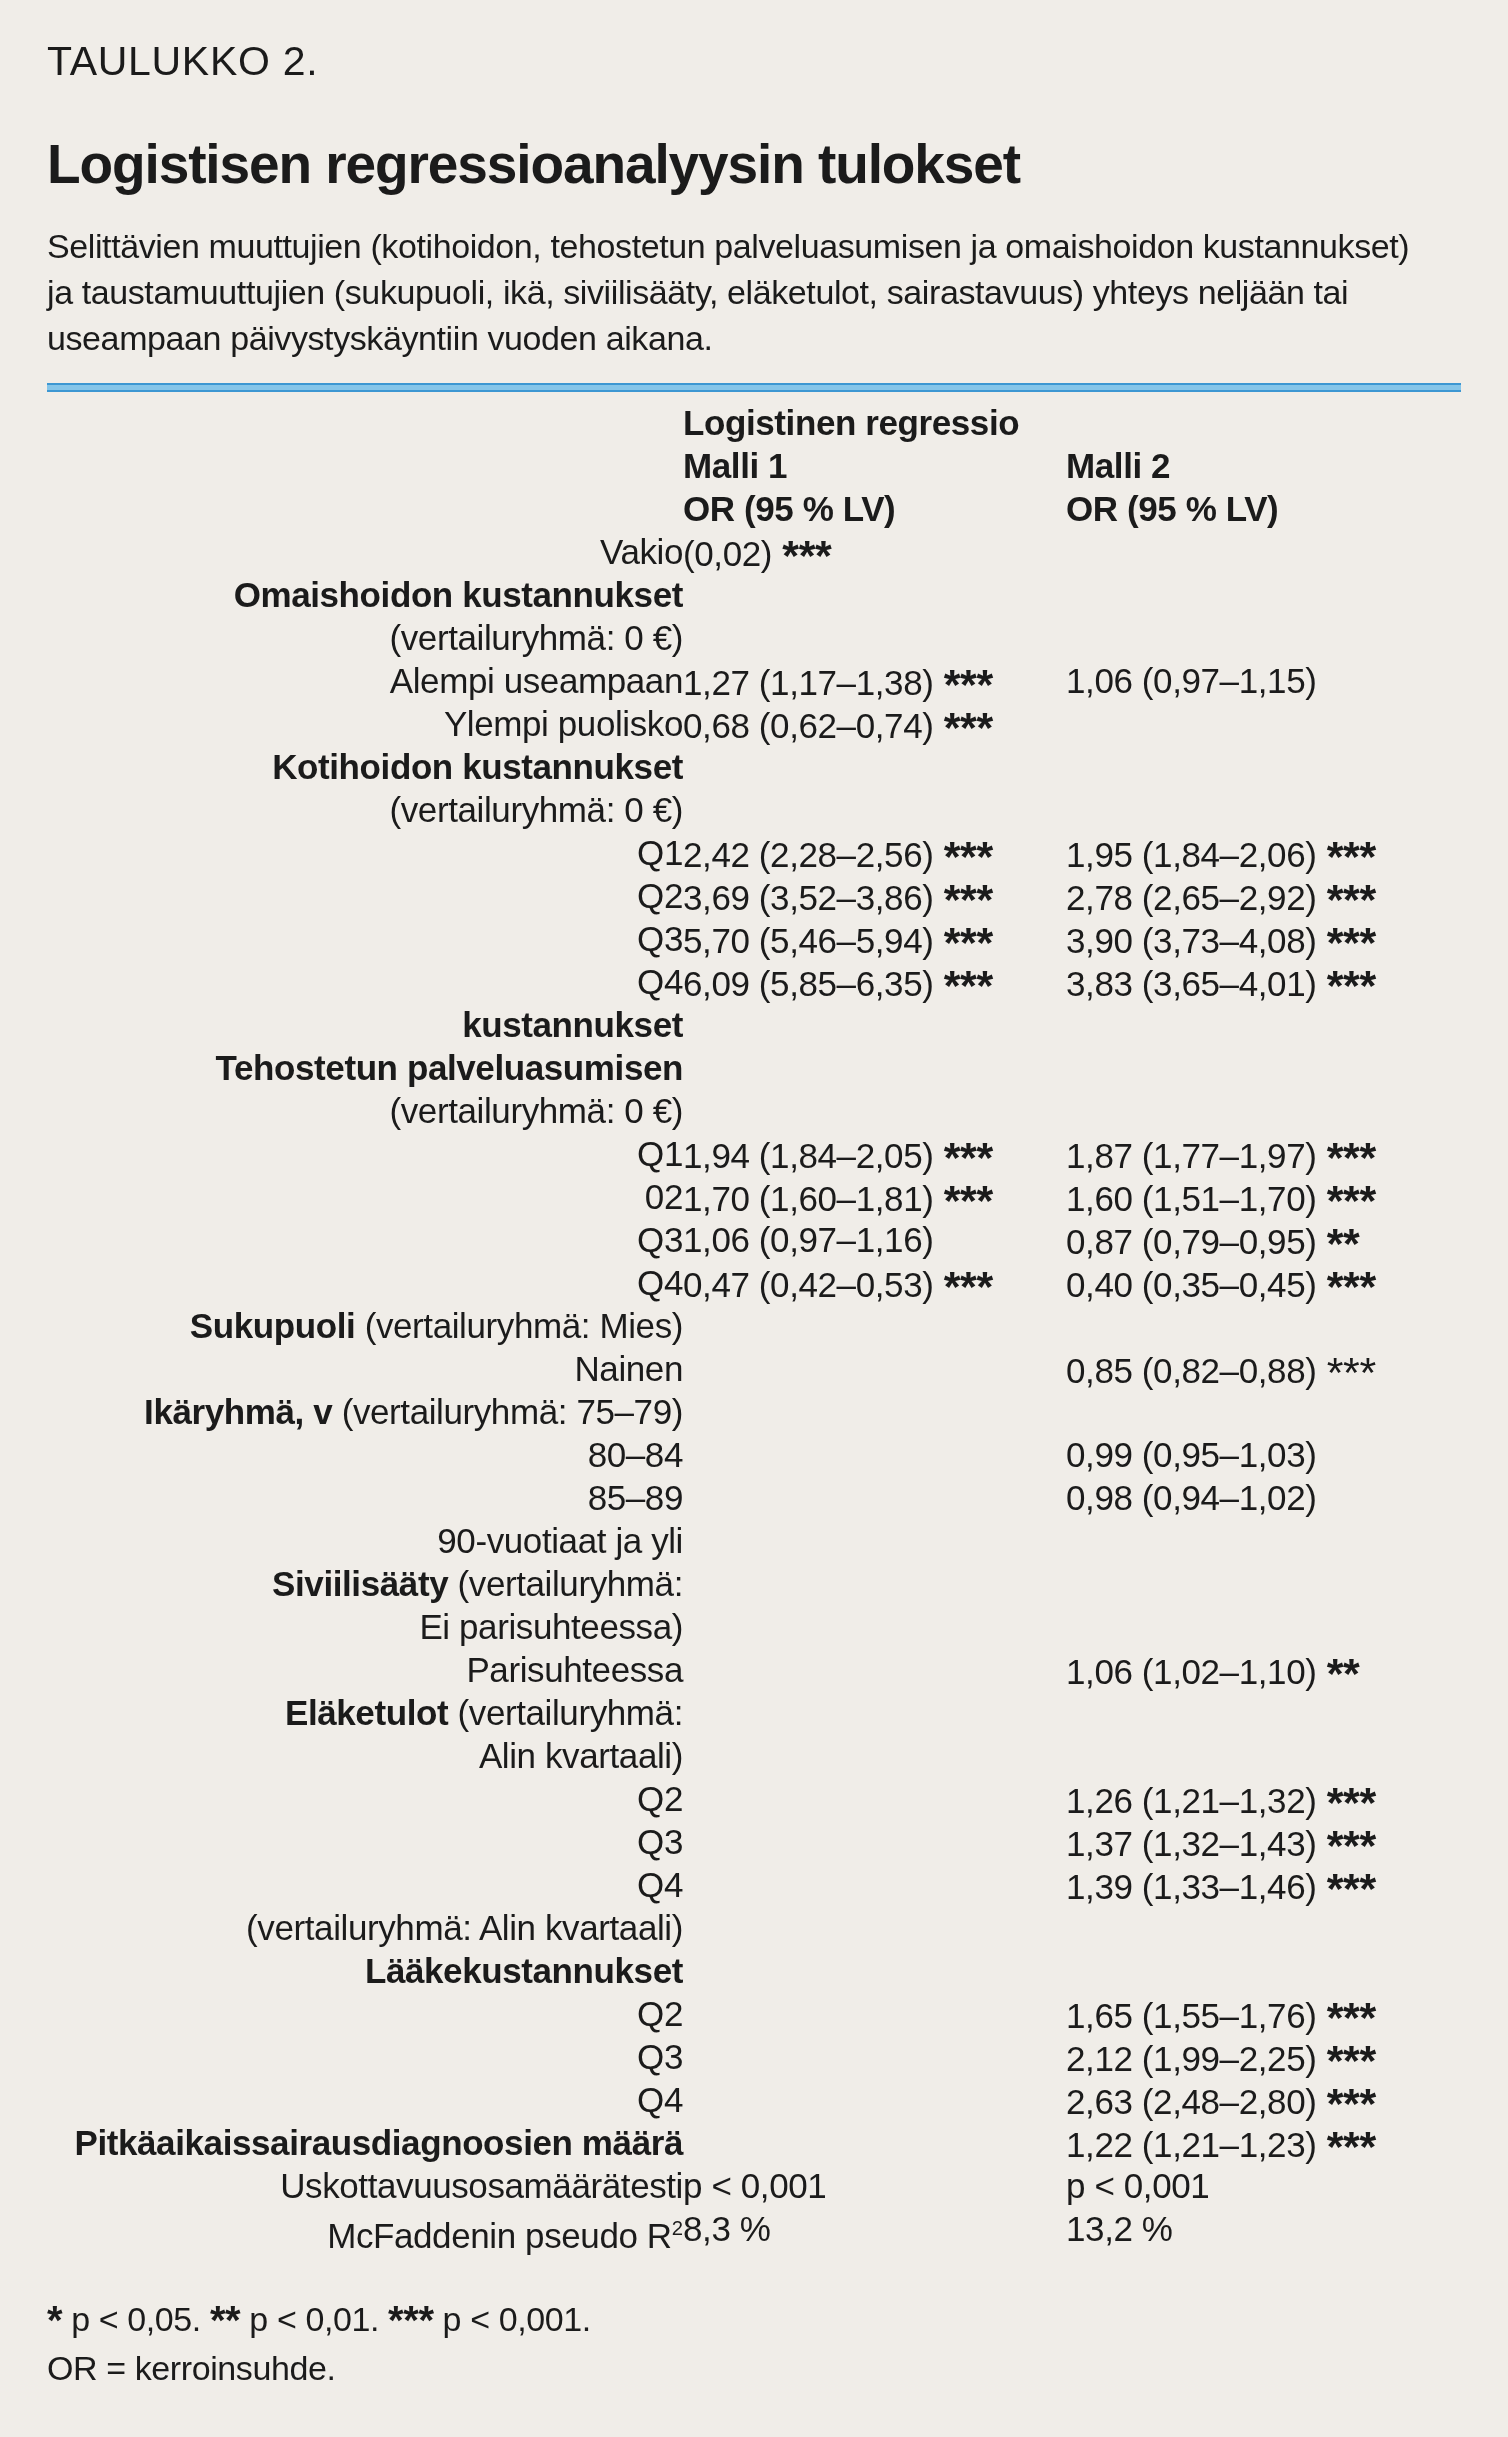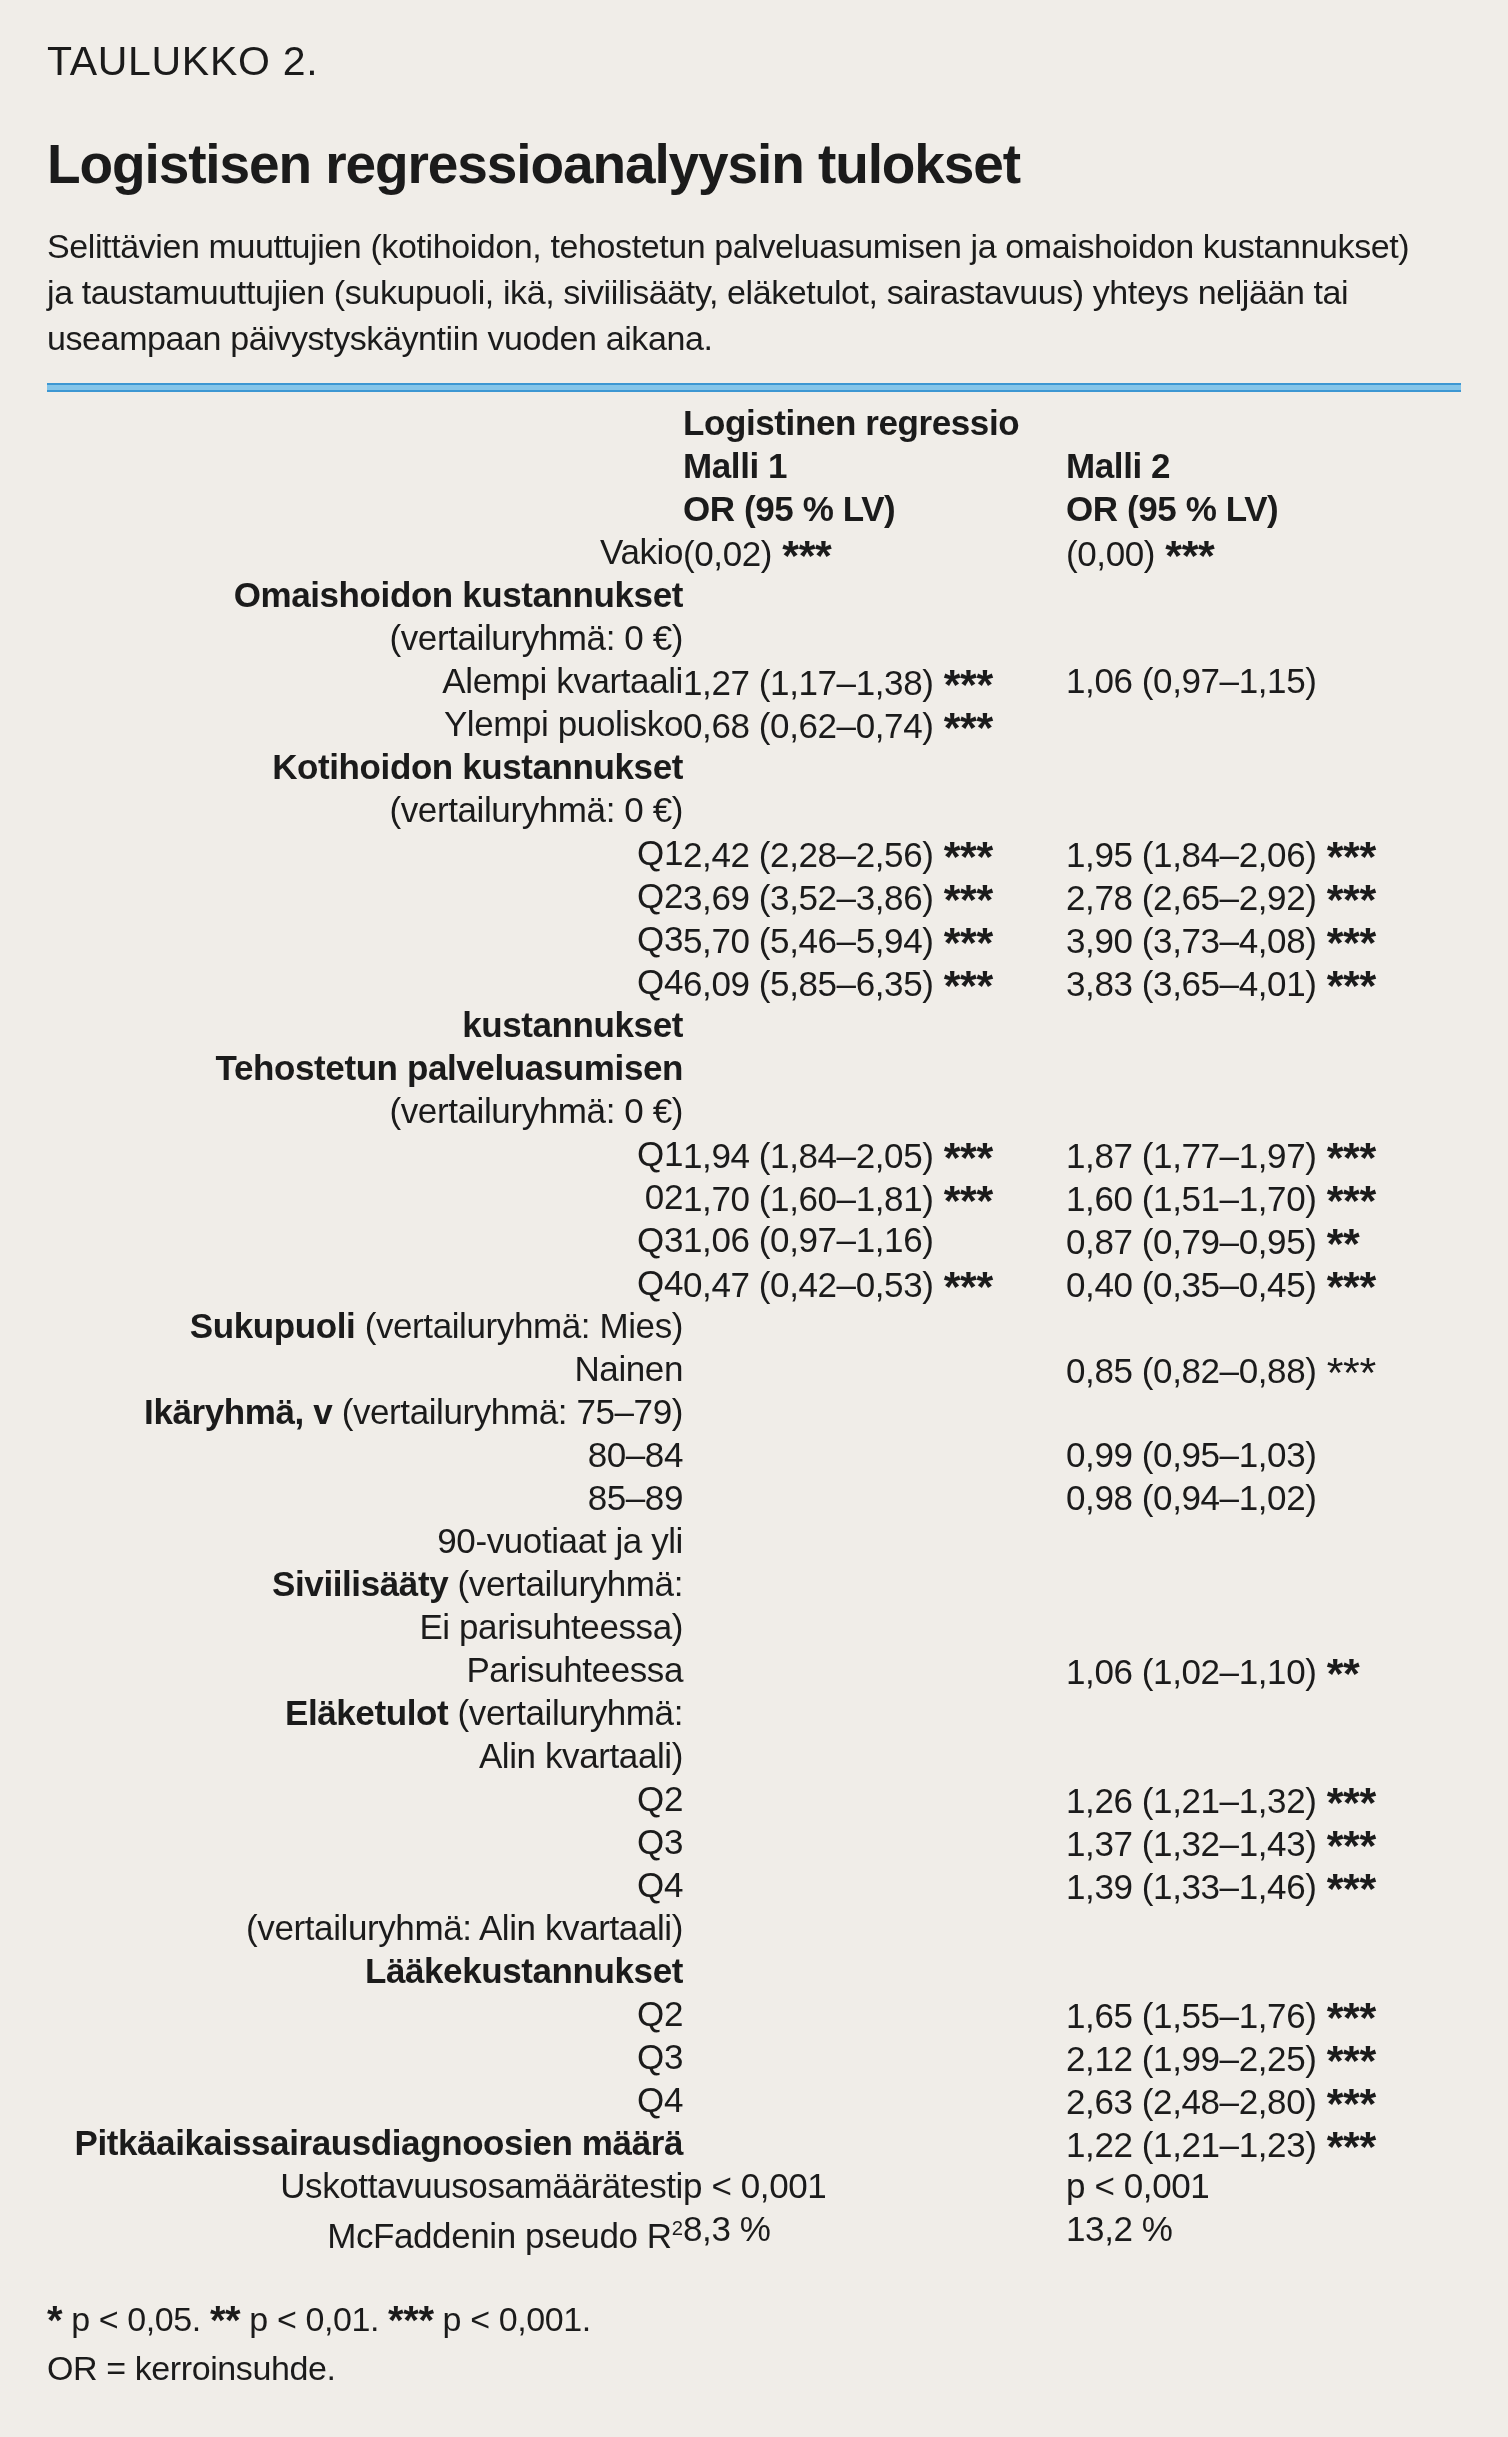--- a/index.html
+++ b/index.html
@@ -87,34 +87,33 @@
     </div>
     <div class="tr">
       <div class="td label"></div>
       <div class="td c2 center bold">OR (95 % LV)</div>
       <div class="td c3 center bold">OR (95 % LV)</div>
     </div>
     <div id="rows">
         <div class="tr">
           <div class="td label">Vakio</div>
           <div class="td c2"><span class="val">(0,02)</span><span class="sig">***</span></div>
-          <div class="td c3"><span class="val">(0,00)</span><span class="sig">***</span></div>
         </div>
         <div class="tr">
           <div class="td label"><b>Omaishoidon kustannukset</b></div>
           <div class="td c2"></div>
           <div class="td c3"></div>
         </div>
         <div class="tr">
           <div class="td label">(vertailuryhmä: 0 €)</div>
           <div class="td c2"></div>
           <div class="td c3"></div>
         </div>
         <div class="tr">
-          <div class="td label">Alempi kvartaali</div>
+          <div class="td label">Alempi useampaan</div>
           <div class="td c2"><span class="val">1,27 (1,17–1,38)</span><span class="sig">***</span></div>
           <div class="td c3"><span class="val">1,06 (0,97–1,15)</span></div>
         </div>
         <div class="tr">
           <div class="td label">Ylempi puolisko</div>
           <div class="td c3"><span class="val">0,68 (0,62–0,74)</span><span class="sig">***</span></div>
         </div>
         <div class="tr">
           <div class="td label"><b>Kotihoidon kustannukset</b></div>
           <div class="td c2"></div>

